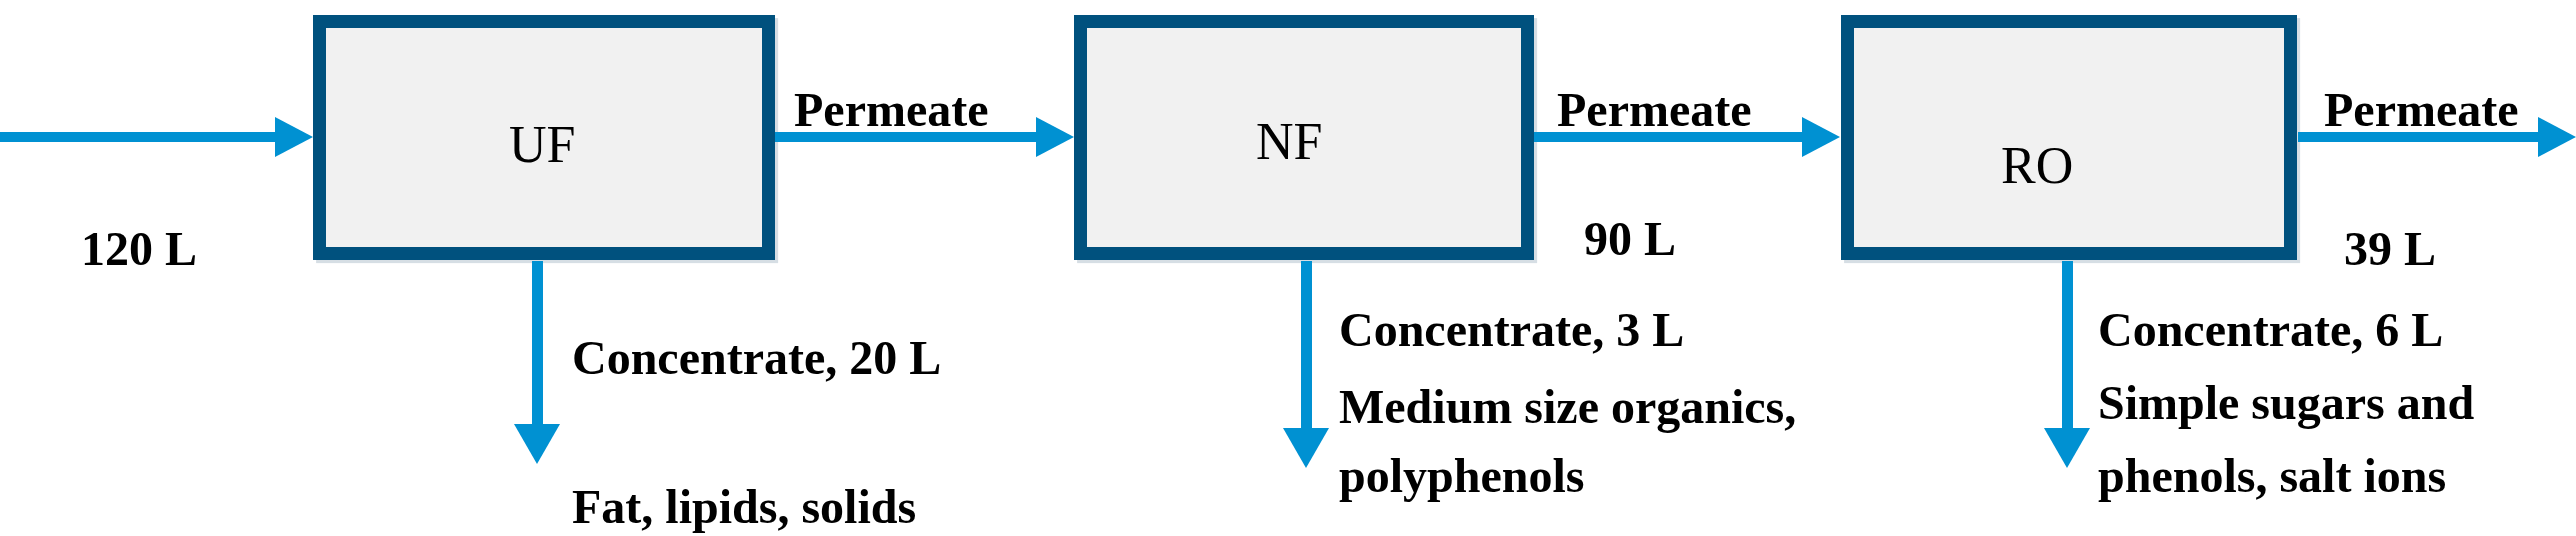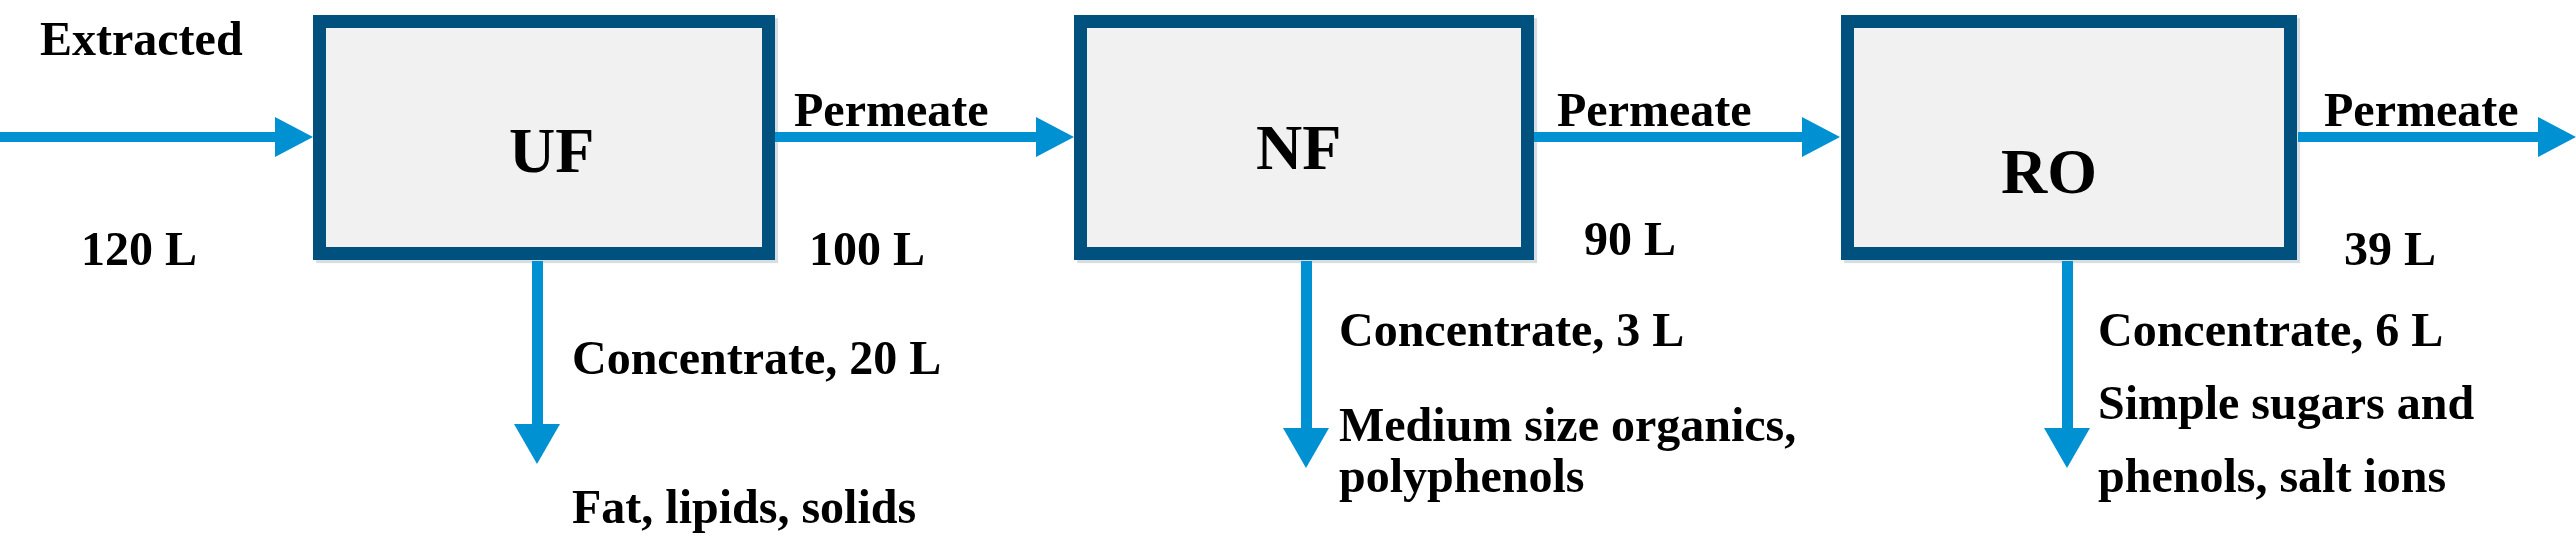--- a/index.html
+++ b/index.html
@@ -19,22 +19,22 @@
   }
   .stage-box {
     position: absolute;
     box-sizing: border-box;
     background: #F1F1F1;
     border: 13px solid #00517E;
     box-shadow: 3.1px 3.1px 0 rgba(120,145,165,0.30);
   }
   .stage-label {
     position: absolute;
-    font-weight: 700;
-    font-size: 64px;
+    font-weight: 400;
+    font-size: 52px;
     color: #000000;
     line-height: 1;
     white-space: nowrap;
   }
   .txt {
     position: absolute;
     font-weight: 700;
     font-size: 48px;
     color: #000000;
     line-height: 1.12;
@@ -79,21 +79,20 @@
     border-left: 23px solid transparent;
     border-right: 23px solid transparent;
     border-top: 40px solid #0091D2;
   }
 </style>
 </head>
 <body>
 
 <div id="diagram">
 
-  <div class="txt" style="left:40px; top:12.3px;">Extracted</div>
 
   <div class="arrow-h" style="left:0px; top:137px; width:313px;">
     <div class="shaft" style="width:275px;"></div>
     <div class="head" style="left:275px;"></div>
   </div>
 
   <div class="txt" style="left:81px; top:222px;">120 L</div>
 
   <div class="stage-box" style="left:313px; top:15.3px; width:462px; height:245px;">
   </div>
@@ -106,32 +105,31 @@
   <div class="txt" style="left:572px; top:331px;">Concentrate, 20 L</div>
   <div class="txt" style="left:572px; top:480px;">Fat, lipids, solids</div>
 
   <div class="txt" style="left:794px; top:83px;">Permeate</div>
 
   <div class="arrow-h" style="left:775px; top:137px; width:299px;">
     <div class="shaft" style="width:261px;"></div>
     <div class="head" style="left:261px;"></div>
   </div>
 
-  <div class="txt" style="left:809px; top:222px;">100 L</div>
 
   <div class="stage-box" style="left:1074px; top:15.3px; width:460px; height:245px;">
   </div>
   <div class="stage-label" style="left:1256px; top:116px;">NF</div>
 
   <div class="arrow-v" style="left:1306px; top:261px; height:207px;">
     <div class="shaft" style="height:167px;"></div>
     <div class="head" style="top:167px;"></div>
   </div>
   <div class="txt" style="left:1339px; top:303px;">Concentrate, 3 L</div>
-  <div class="txt" style="left:1339px; top:398px;">Medium size organics,</div>
+  <div class="txt" style="left:1339px; top:380px;">Medium size organics,</div>
   <div class="txt" style="left:1339px; top:449px;">polyphenols</div>
 
   <div class="txt" style="left:1557px; top:83px;">Permeate</div>
 
   <div class="arrow-h" style="left:1534px; top:137px; width:307px;">
     <div class="shaft" style="width:268px;"></div>
     <div class="head" style="left:268px;"></div>
   </div>
 
   <div class="txt" style="left:1584px; top:212px;">90 L</div>

